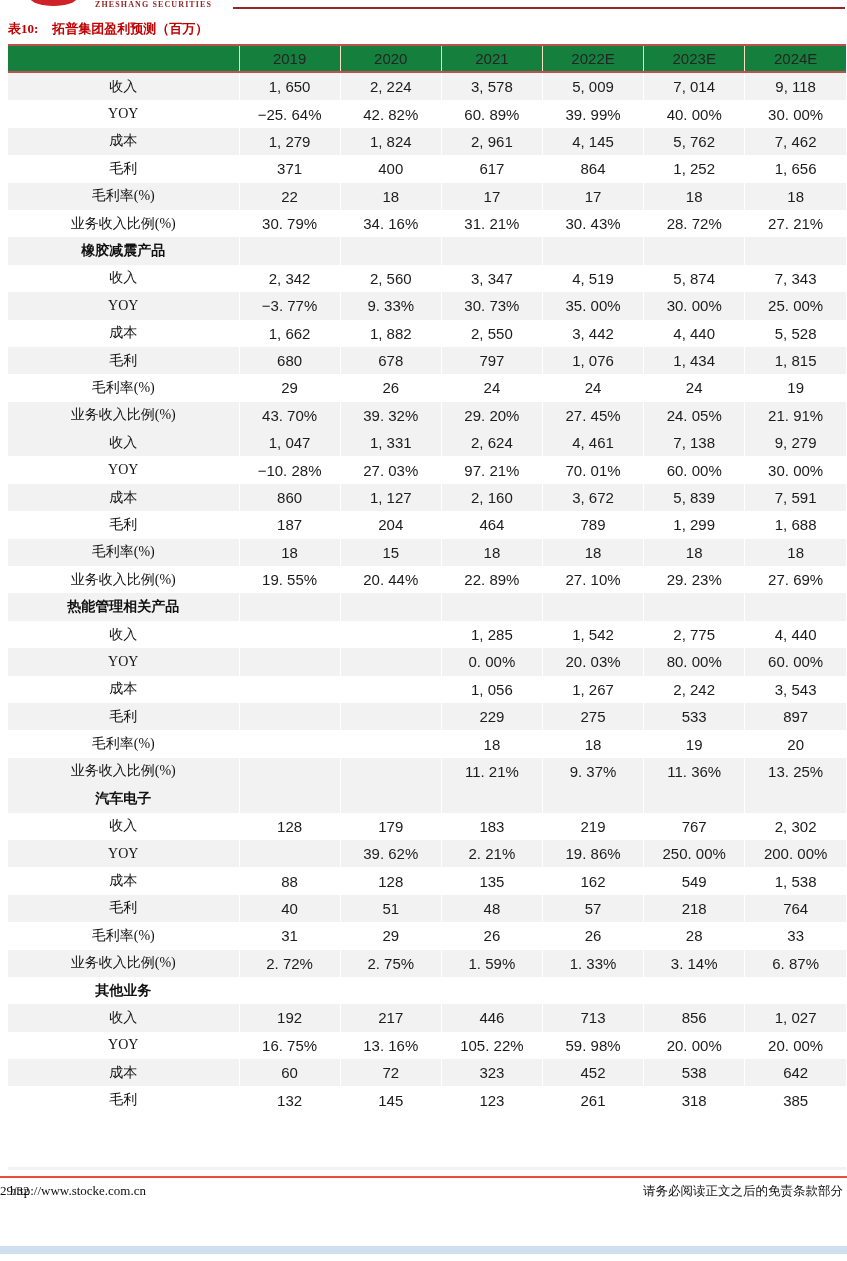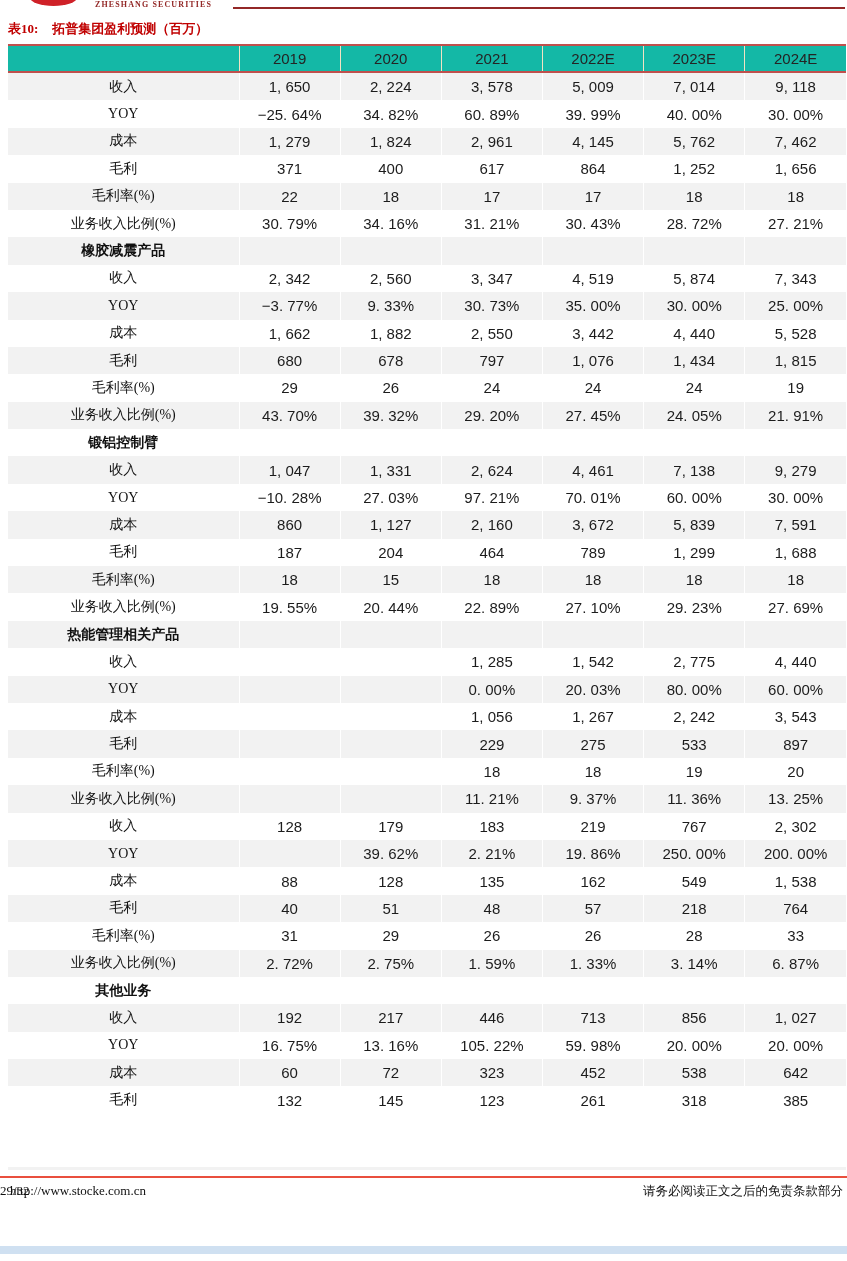--- a/index.html
+++ b/index.html
@@ -15,21 +15,21 @@
 
   
   .table-title{position:absolute;left:8px;top:20px;color:#c00000;
                font-family:"Liberation Serif",serif;font-size:13px;font-weight:bold;}
   .table-title .tt-label{margin-right:14px;margin-top:38px;}
 
   
   table.forecast{position:absolute;left:8px;top:44px;width:838px;
                  border-collapse:collapse;table-layout:fixed;}
   table.forecast col.c-label{width:231px;}
-  thead th{height:25px;background:#14b8a6;font-weight:normal;font-size:15px;color:#242424;
+  thead th{height:25px;background:#15803d;font-weight:normal;font-size:15px;color:#242424;
            border-top:2px solid #c0504d;border-bottom:2px solid #c0504d;
            border-left:1px solid #f3e2c3;padding:0;text-align:center;}
   thead th:first-child{border-left:none;}
   tbody td{height:27.4px;padding:0;text-align:center;font-size:15px;color:#1c1c1c;
            border-left:1px solid #ffffff;}
   tbody td:first-child{border-left:none;}
   tbody tr.shade td{background:#f2f2f2;}
   td.label{font-family:"Liberation Serif",serif;font-size:14px;color:#111;}
   td.label.sec{font-weight:bold;text-align:center;}
   .table-cut{position:absolute;left:8px;top:1167px;width:838px;height:3px;background:#f2f2f2;}
@@ -85,21 +85,21 @@
           <td class="val">1, 650</td>
           <td class="val">2, 224</td>
           <td class="val">3, 578</td>
           <td class="val">5, 009</td>
           <td class="val">7, 014</td>
           <td class="val">9, 118</td>
         </tr>
         <tr>
           <td class="label">YOY</td>
           <td class="val">−25. 64%</td>
-          <td class="val">34. 82%</td>
+          <td class="val">42. 82%</td>
           <td class="val">60. 89%</td>
           <td class="val">39. 99%</td>
           <td class="val">40. 00%</td>
           <td class="val">30. 00%</td>
         </tr>
         <tr class="shade">
           <td class="label">成本</td>
           <td class="val">1, 279</td>
           <td class="val">1, 824</td>
           <td class="val">2, 961</td>
@@ -190,29 +190,20 @@
         </tr>
         <tr class="shade">
           <td class="label">业务收入比例(%)</td>
           <td class="val">43. 70%</td>
           <td class="val">39. 32%</td>
           <td class="val">29. 20%</td>
           <td class="val">27. 45%</td>
           <td class="val">24. 05%</td>
           <td class="val">21. 91%</td>
         </tr>
-        <tr>
-          <td class="label sec">锻铝控制臂</td>
-          <td></td>
-          <td></td>
-          <td></td>
-          <td></td>
-          <td></td>
-          <td></td>
-        </tr>
         <tr class="shade">
           <td class="label">收入</td>
           <td class="val">1, 047</td>
           <td class="val">1, 331</td>
           <td class="val">2, 624</td>
           <td class="val">4, 461</td>
           <td class="val">7, 138</td>
           <td class="val">9, 279</td>
         </tr>
         <tr>
@@ -316,20 +307,29 @@
         </tr>
         <tr class="shade">
           <td class="label">业务收入比例(%)</td>
           <td class="val"></td>
           <td class="val"></td>
           <td class="val">11. 21%</td>
           <td class="val">9. 37%</td>
           <td class="val">11. 36%</td>
           <td class="val">13. 25%</td>
         </tr>
+        <tr class="shade">
+          <td class="label sec">汽车电子</td>
+          <td></td>
+          <td></td>
+          <td></td>
+          <td></td>
+          <td></td>
+          <td></td>
+        </tr>
         <tr>
           <td class="label">收入</td>
           <td class="val">128</td>
           <td class="val">179</td>
           <td class="val">183</td>
           <td class="val">219</td>
           <td class="val">767</td>
           <td class="val">2, 302</td>
         </tr>
         <tr class="shade">

